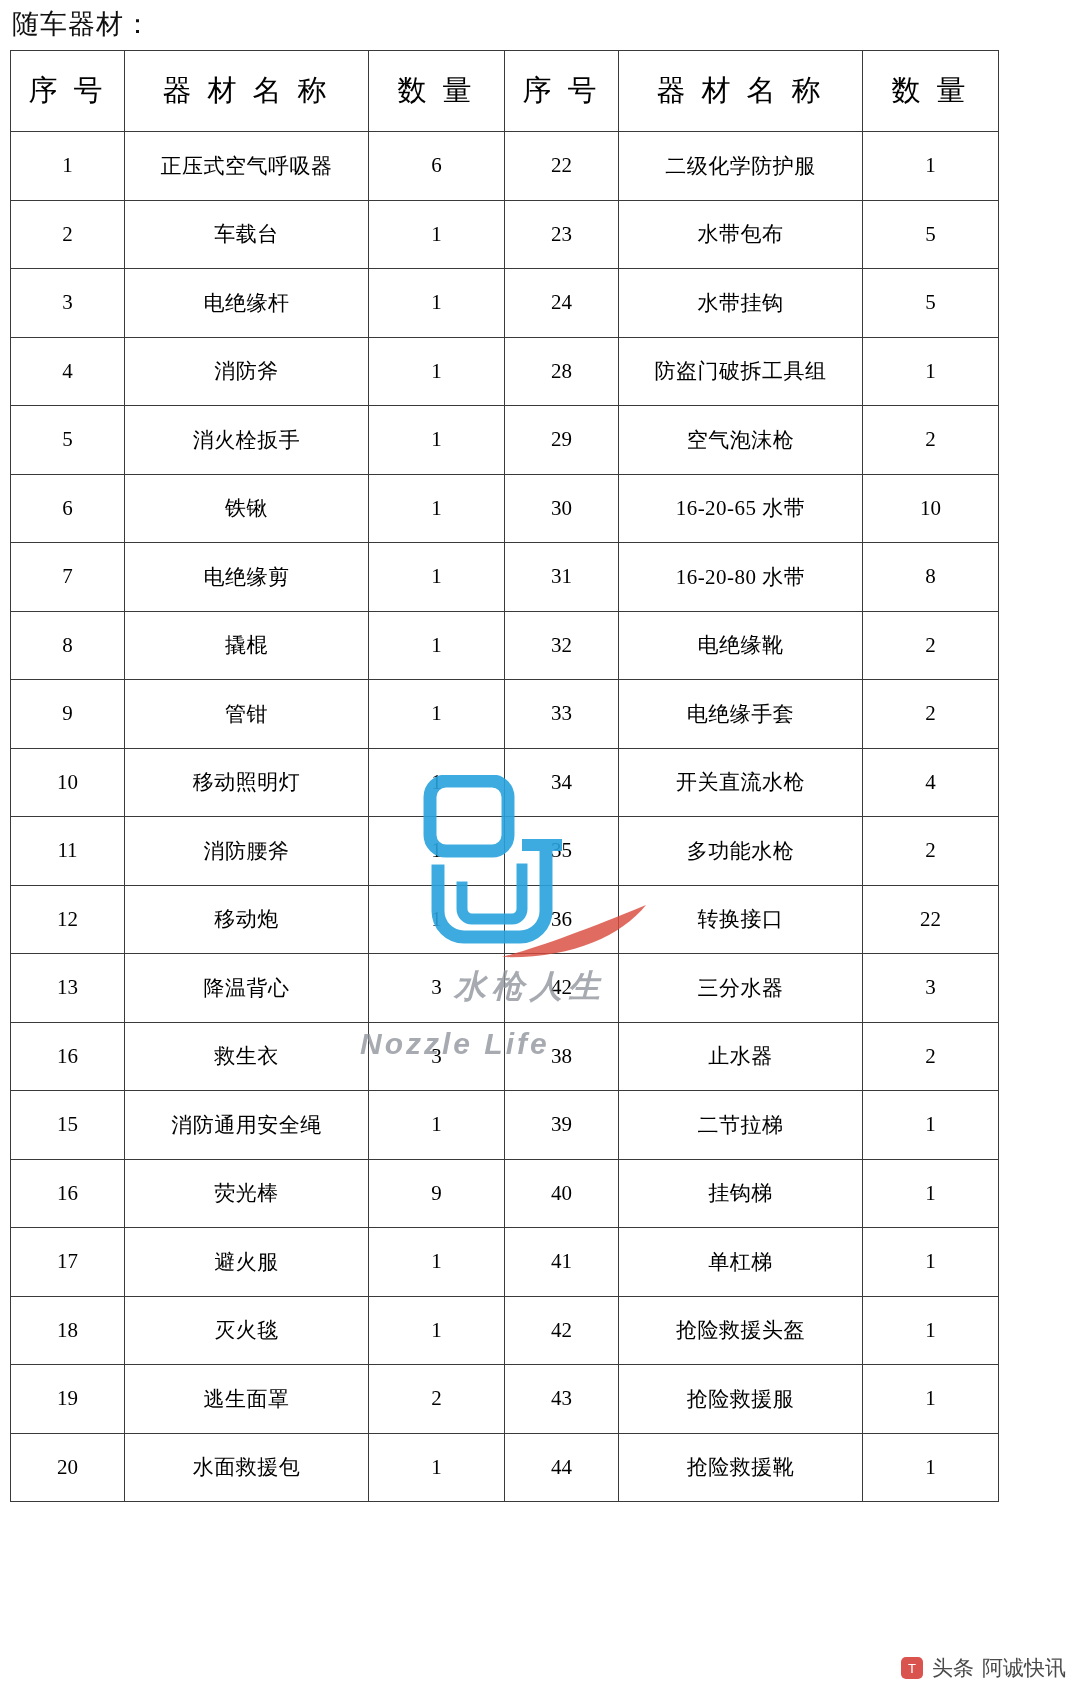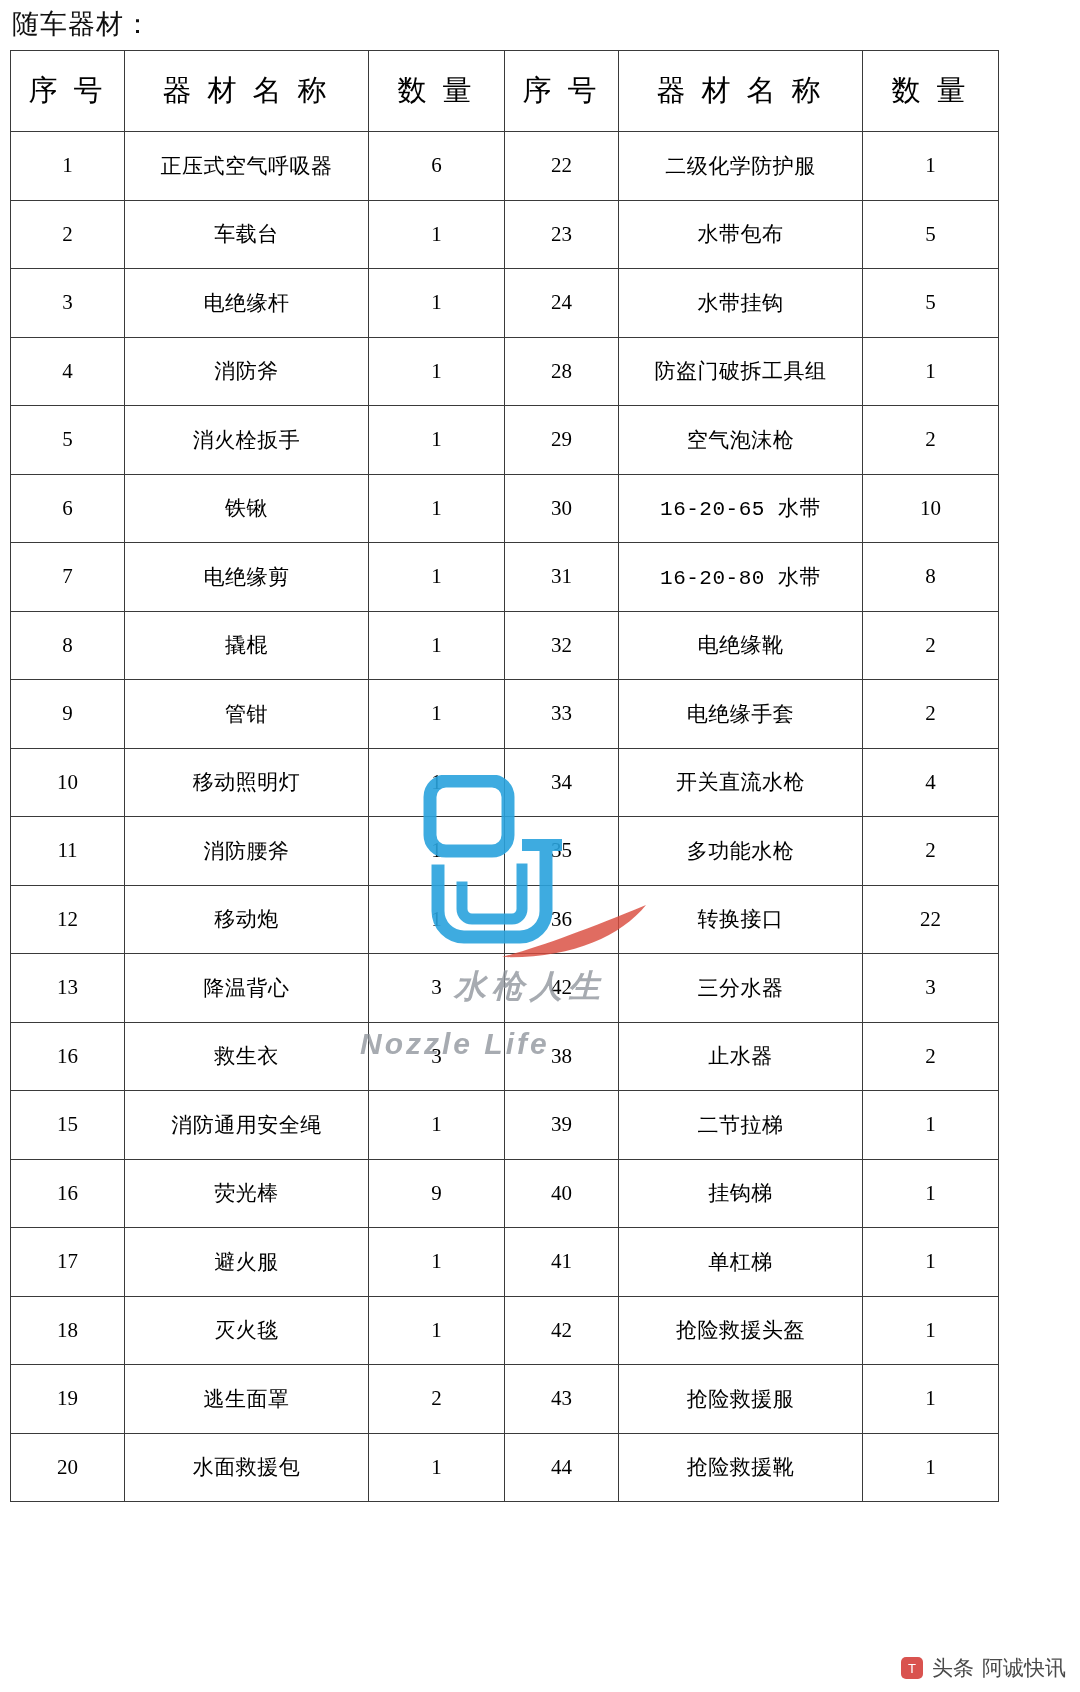--- a/index.html
+++ b/index.html
@@ -55,21 +55,21 @@
     letter-spacing: 4px;
     height: 80px;
   }
   col.c-no { width: 114px; }
   col.c-name { width: 244px; }
   col.c-qty { width: 136px; }
   .num {
     font-family: "Liberation Serif", "DejaVu Serif", serif;
   }
   .name {
-    font-family: Liberation Mono, monospace;
+    font-family: Liberation Serif, serif;
     font-size: 21px;
     letter-spacing: 0.5px;
   }
   .hdr-cell {
     font-family: "Liberation Sans", "DejaVu Sans", sans-serif;
   }
   
   .watermark {
     position: absolute;
     left: 360px;

